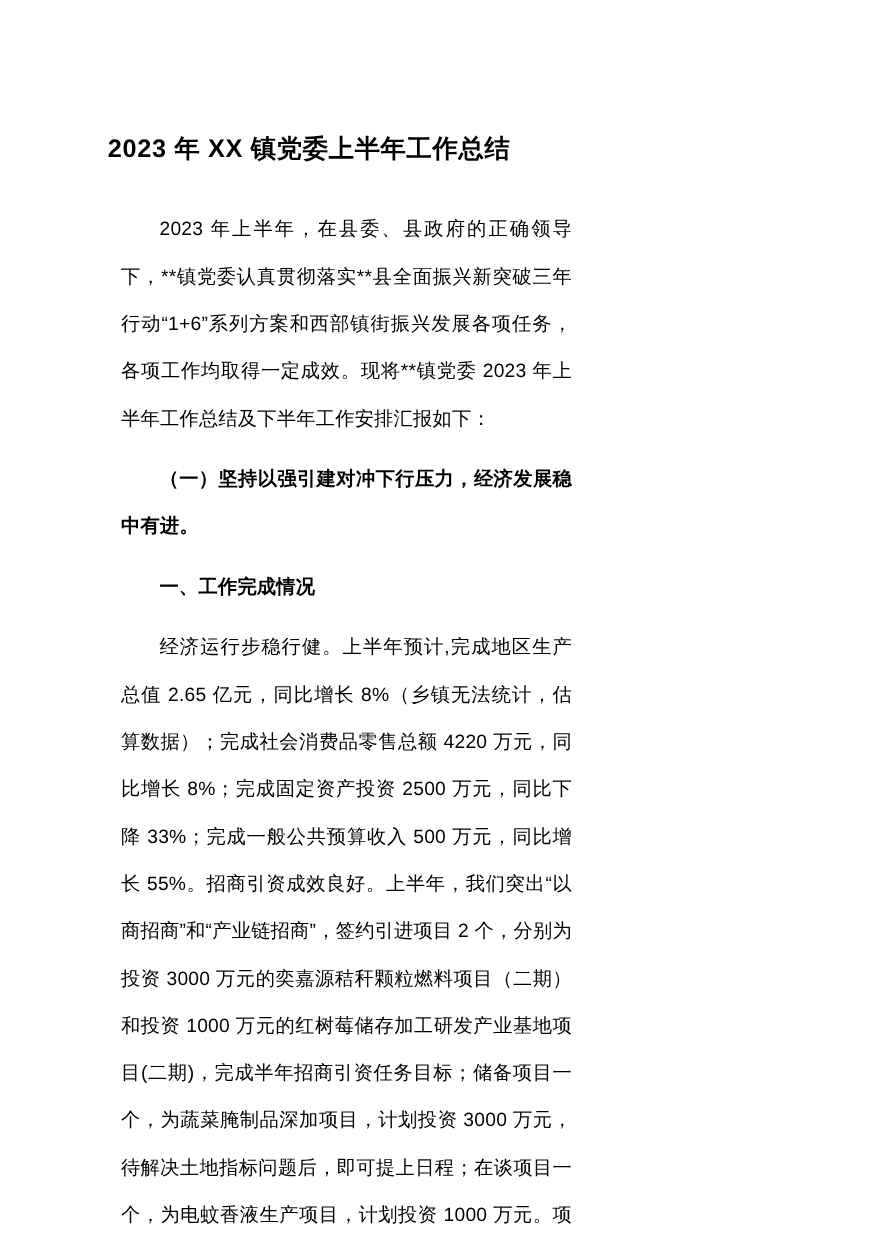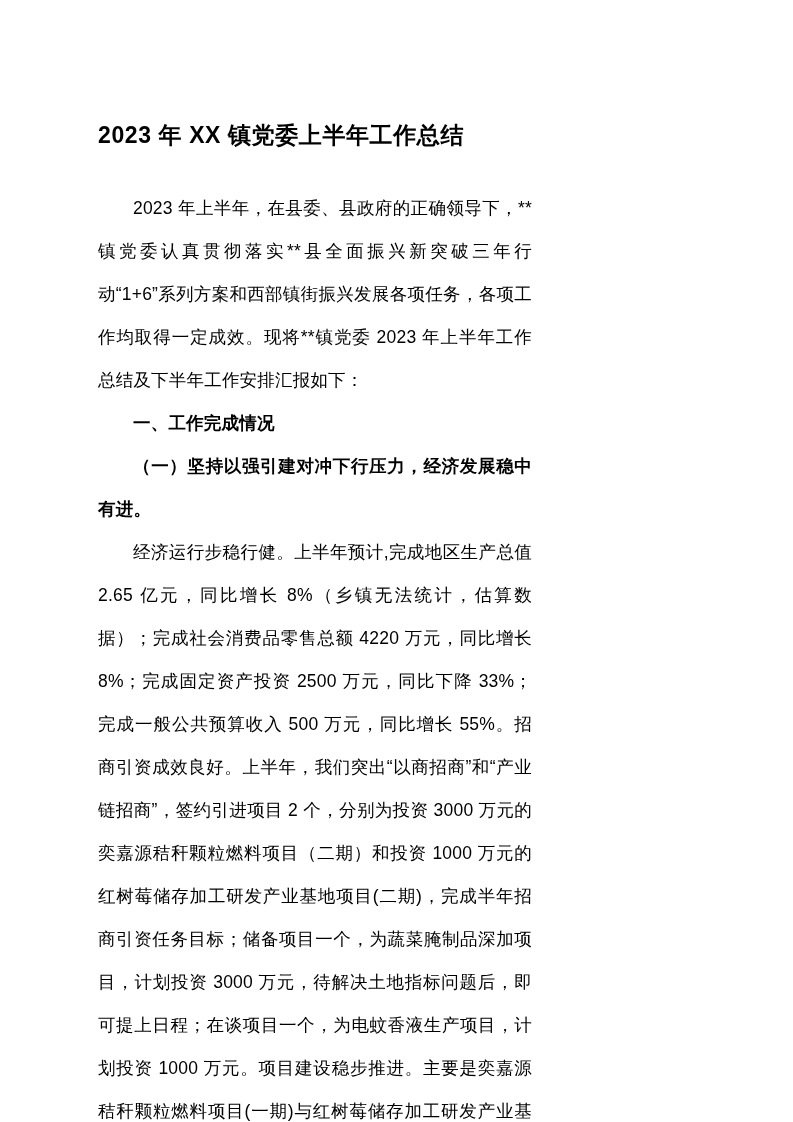--- a/index.html
+++ b/index.html
@@ -28,21 +28,21 @@
     letter-spacing: 0.6px;
     line-height: 1.5;
     margin: 0 0 34px 0;
     text-align: left;
   }
   .para {
     font-size: 17.5px;
     line-height: 43px;
     text-align: justify;
     text-justify: inter-ideograph;
-    margin: 0;
+    margin: 12px;
     letter-spacing: 0.2px;
   }
   .para.indent {
     text-indent: 2em;
   }
   .para.bold {
     font-weight: bold;
   }
   .para.cut {
     
@@ -55,21 +55,21 @@
 <body>
 
 <div class="page">
 
   <h1 class="doc-title">2023 年 XX 镇党委上半年工作总结</h1>
 
   <div class="body-block">
 
     <p class="para indent">2023 年上半年，在县委、县政府的正确领导下，**镇党委认真贯彻落实**县全面振兴新突破三年行动“1+6”系列方案和西部镇街振兴发展各项任务，各项工作均取得一定成效。现将**镇党委 2023 年上半年工作总结及下半年工作安排汇报如下：</p>
 
+    <p class="para indent bold">（一）坚持以强引建对冲下行压力，经济发展稳中有进。</p>
+
     <p class="para indent bold">一、工作完成情况</p>
-
-    <p class="para indent bold">（一）坚持以强引建对冲下行压力，经济发展稳中有进。</p>
 
     <p class="para indent cut">经济运行步稳行健。上半年预计,完成地区生产总值 2.65 亿元，同比增长 8%（乡镇无法统计，估算数据）；完成社会消费品零售总额 4220 万元，同比增长 8%；完成固定资产投资 2500 万元，同比下降 33%；完成一般公共预算收入 500 万元，同比增长 55%。招商引资成效良好。上半年，我们突出“以商招商”和“产业链招商”，签约引进项目 2 个，分别为投资 3000 万元的奕嘉源秸秆颗粒燃料项目（二期）和投资 1000 万元的红树莓储存加工研发产业基地项目(二期)，完成半年招商引资任务目标；储备项目一个，为蔬菜腌制品深加项目，计划投资 3000 万元，待解决土地指标问题后，即可提上日程；在谈项目一个，为电蚊香液生产项目，计划投资 1000 万元。项目建设稳步推进。主要是奕嘉源秸秆颗粒燃料项目(一期)与红树莓储存加工研发产业基地项目（一</p>
 
   </div>
 
 </div>
 
 </body></html>

